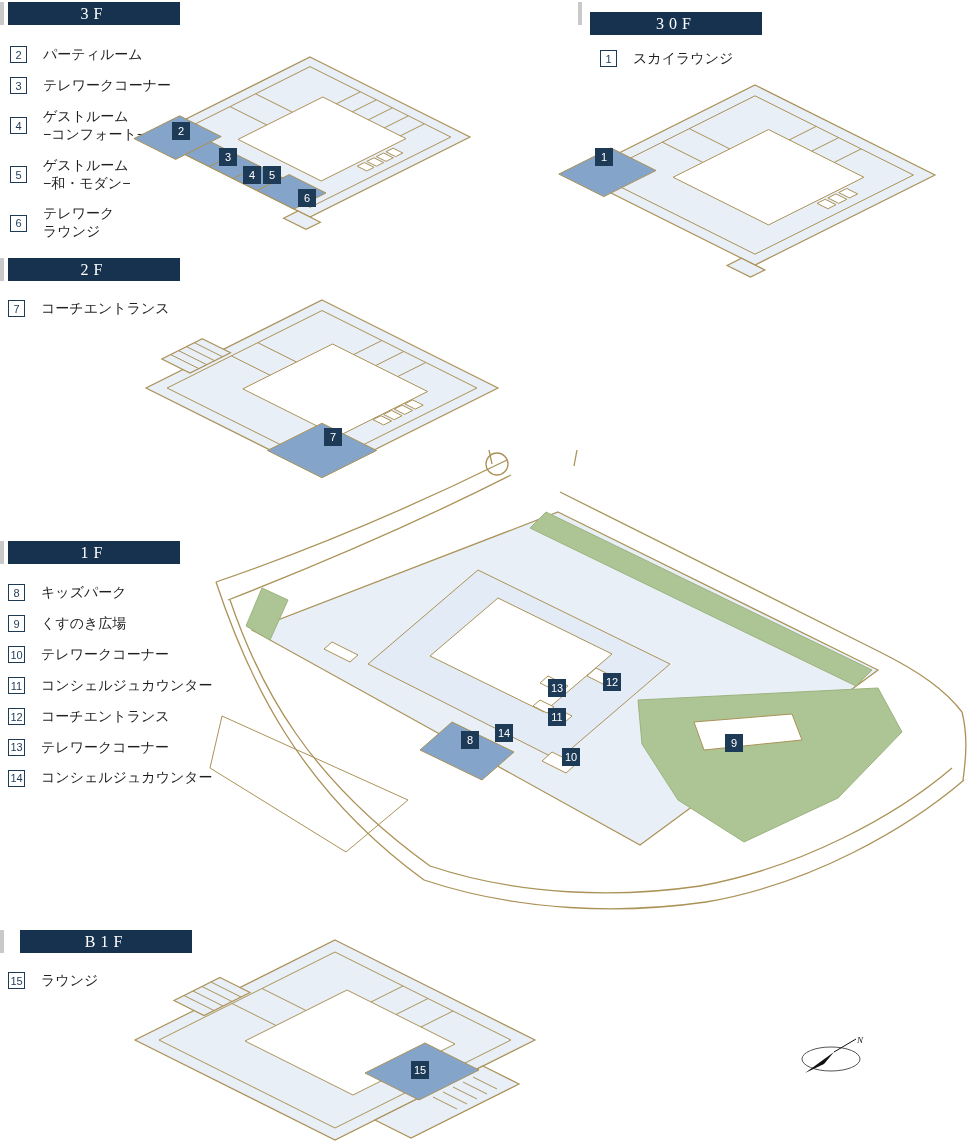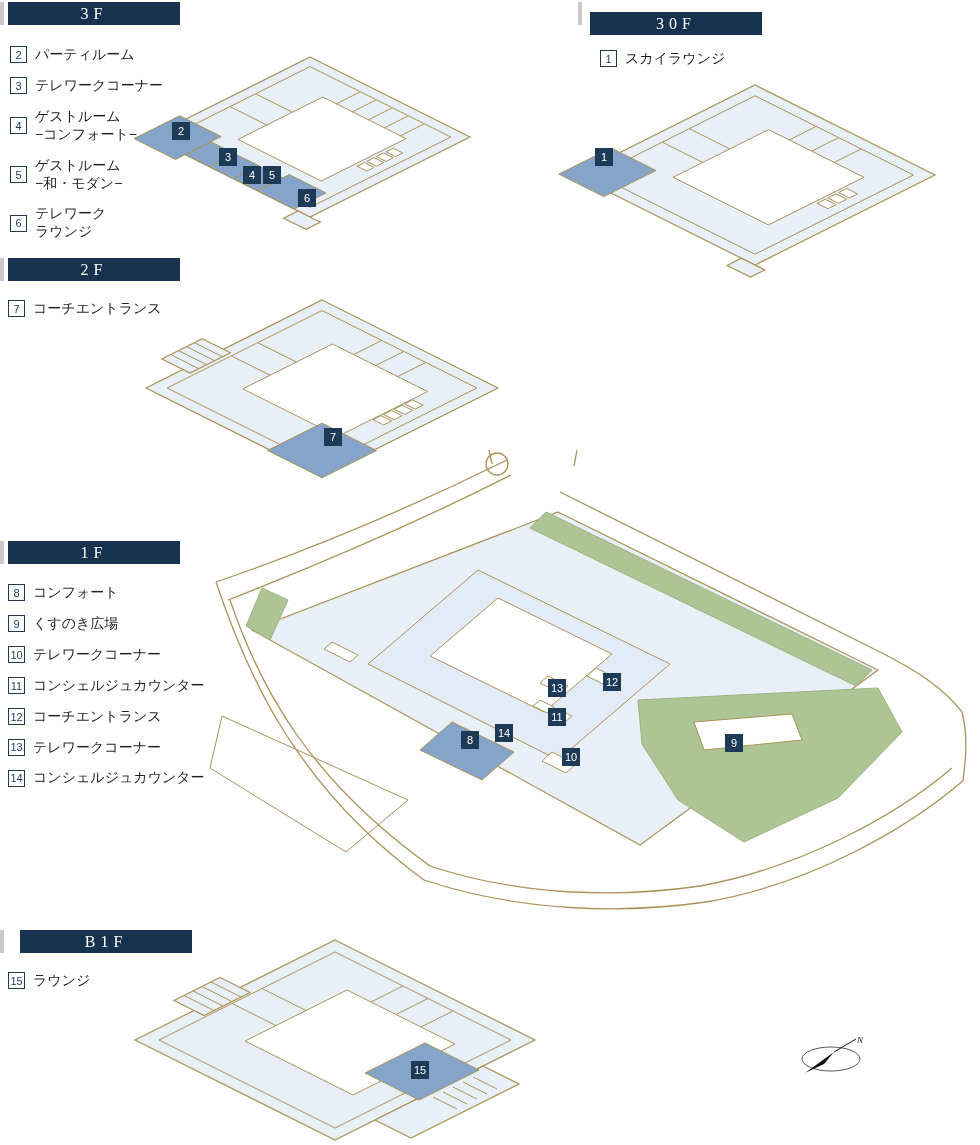--- a/index.html
+++ b/index.html
@@ -14,21 +14,21 @@
           font-family:"Liberation Sans",sans-serif;}
   .sec-tick{position:absolute;width:4px;height:23px;background:var(--tick_gray);}
   .sec-header{position:absolute;width:172px;height:23px;background:var(--header_bg);
       color:var(--header_text);font-family:"Liberation Serif",serif;font-size:16px;
       letter-spacing:5px;display:flex;align-items:center;justify-content:center;}
   .legend{position:absolute;display:flex;flex-direction:column;align-items:flex-start;}
   .legend-item{display:flex;align-items:center;margin-bottom:13px;}
   .lg-box{width:17px;height:17px;border:1px solid var(--legend_navy);color:var(--legend_navy);
       font-size:11px;display:flex;align-items:center;justify-content:center;flex:0 0 auto;
       background:#fff;box-sizing:border-box;}
-  .lg-label{margin-left:8px;font-size:14px;color:var(--legend_text);line-height:1.28;
+  .lg-label{margin-left:16px;font-size:14px;color:var(--legend_text);line-height:1.28;
       white-space:pre-line;}
   .marker{position:absolute;width:18px;height:18px;background:var(--marker_bg);
       color:var(--marker_text);font-size:11px;display:flex;align-items:center;
       justify-content:center;z-index:5;}
   svg.plan{position:absolute;overflow:visible;}
   svg.plan *{vector-effect:non-scaling-stroke;}
   .pf{fill:var(--plan_fill);stroke:var(--plan_stroke);stroke-width:1.2;}
   .pline{fill:none;stroke:var(--plan_stroke);stroke-width:1;}
   .pwhite{fill:#fff;stroke:var(--plan_stroke);stroke-width:1;}
   .phl{fill:var(--highlight_fill);stroke:var(--plan_stroke);stroke-width:1;}
@@ -142,21 +142,21 @@
       </g>
       <rect class="phl" x="140" y="140" width="62" height="62"></rect>
     </g>
   </svg>
 
   <div class="sec-tick" style="left:0;top:541px"></div>
   <div class="sec-header" style="left:8px;top:541px">1F</div>
   <div class="legend" style="left:8px;top:584px">
     <div class="legend-item">
       <span class="lg-box">8</span>
-      <span class="lg-label">コンフォート</span>
+      <span class="lg-label">キッズパーク</span>
     </div>
     <div class="legend-item">
       <span class="lg-box">9</span>
       <span class="lg-label">くすのき広場</span>
     </div>
     <div class="legend-item">
       <span class="lg-box">10</span>
       <span class="lg-label">テレワークコーナー</span>
     </div>
     <div class="legend-item">

